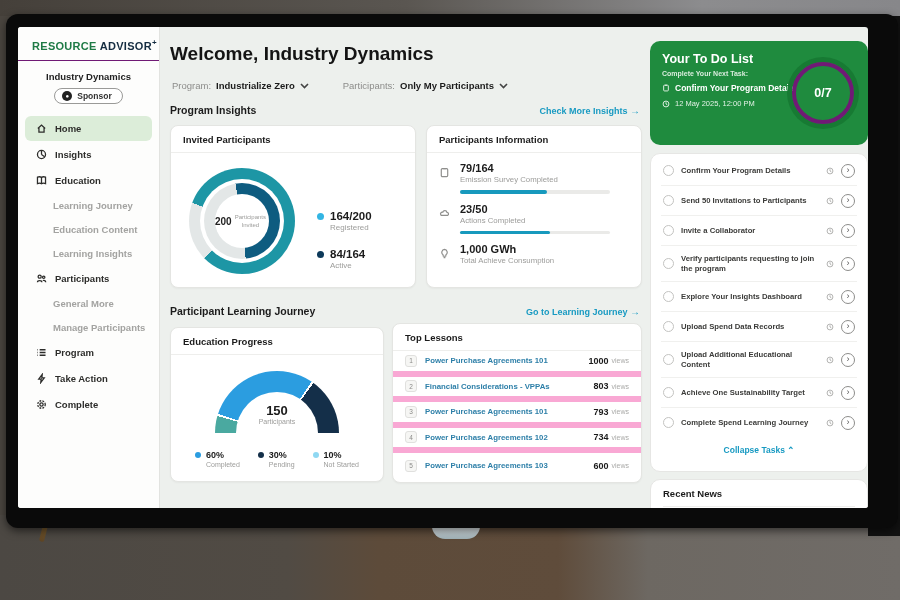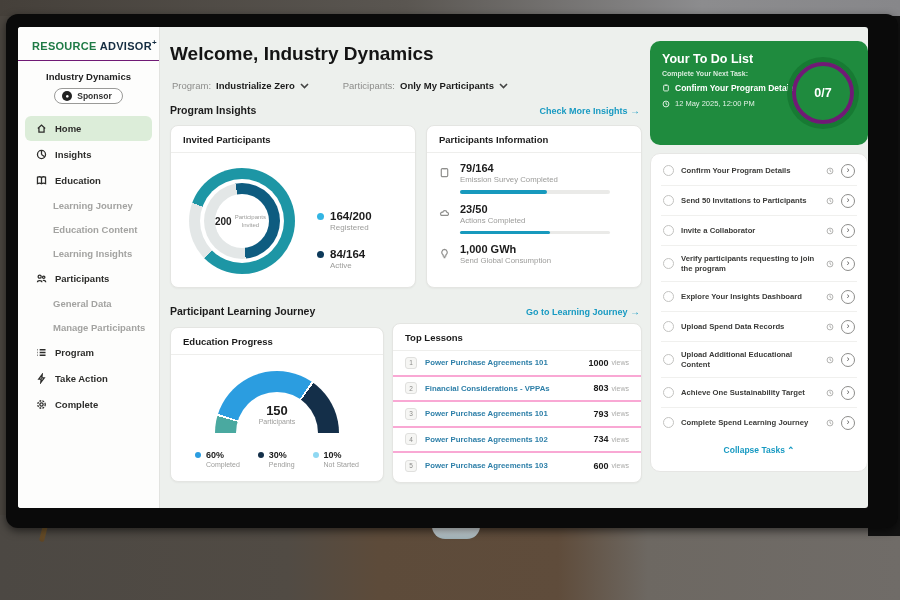--- a/index.html
+++ b/index.html
@@ -102,21 +102,21 @@
   .gauge-l { font-size:7px; color:#9c9c9a; }
   .edu-legend { display:flex; justify-content:center; gap:18px; margin-top:16px; }
   .edu-leg-item .top { display:flex; align-items:center; gap:5px; }
   .edu-leg-item .dot { width:6px; height:6px; }
   .edu-pct { font-size:9px; font-weight:bold; color:#1b1b1b; }
   .edu-lab { font-size:7px; color:#9c9c9a; margin-left:11px; margin-top:1px; }
 
   
   .card-lessons { left:374px; top:296px; width:250px; height:160px; }
   .lesson-row { display:flex; align-items:center; padding:0 12px; height:25.5px;
-                border-bottom:2px solid #f9a8d4; }
+                border-bottom:6px solid #f9a8d4; }
   .lesson-row:last-child { border-bottom:none; }
   .rank { width:12px; height:12px; border:1px solid #e0e0de; background:#f6f6f4; border-radius:3px;
           font-size:6.5px; color:#8b8b89; display:flex; align-items:center; justify-content:center; flex:none; }
   .lesson-name { flex:1; margin-left:8px; font-size:7.8px; font-weight:bold; color:#2d7fa8; cursor:pointer; }
   .views-n { font-size:9px; font-weight:bold; color:#1b1b1b; }
   .views-s { font-size:7px; color:#ababa9; margin-left:3px; }
 
   
   .todo-card { position:absolute; left:632px; top:14px; width:218px; height:104px;
                background:#1f8b3e; border-radius:10px; padding:11px 12px; color:#fff; }
@@ -209,21 +209,21 @@
         <span class="nav-icon">
               <svg viewBox="0 0 12 12">
                 <circle cx="4" cy="4" r="1.7"></circle>
                 <circle cx="8.4" cy="4.6" r="1.3"></circle>
                 <path d="M1.6 10 C1.6 7.8 6.4 7.8 6.4 10 M7.4 8.2 C9 7.6 10.6 8.4 10.6 10"></path>
               </svg>
             </span>
         <span>Participants</span>
       </div>
       <div class="nav-item sub">
-        <span>General Data</span>
+        <span>General More</span>
       </div>
       <div class="nav-item sub">
         <span>Manage Participants</span>
       </div>
       <div class="nav-item">
         <span class="nav-icon">
               <svg viewBox="0 0 12 12">
                 <path d="M4 3 H10.4 M4 6 H10.4 M4 9 H10.4 M1.6 3 H2.2 M1.6 6 H2.2 M1.6 9 H2.2"></path>
               </svg>
             </span>
@@ -331,21 +331,21 @@
               <div class="bar-fill" style="background: rgb(23, 153, 189); width: 60%;"></div>
             </div>
       </div>
     </div>
     <div class="metric">
       <span class="m-icon"><svg viewBox="0 0 12 12">
               <path d="M6 1.6 A3.2 3.2 0 0 1 7.6 7.4 L7.3 9 H4.7 L4.4 7.4 A3.2 3.2 0 0 1 6 1.6 Z M5 10.4 H7"></path>
             </svg></span>
       <div>
         <div class="m-val">1,000 GWh</div>
-        <div class="m-lab">Send Global Consumption</div>
+        <div class="m-lab">Total Achieve Consumption</div>
       </div>
     </div>
   </div>
 
   <div class="sec-head h2">
     <span class="sec-title">Participant Learning Journey</span>
     <span class="sec-link">
       <span>Go to Learning Journey</span>
       <span class="arr">→</span>
     </span>
@@ -541,15 +541,19 @@
             </svg>
           </span>
       <span class="task-chev">›</span>
     </div>
     <div class="collapse">
       <span>Collapse Tasks</span>
       <span>⌃</span>
     </div>
   </div>
 
+  <div class="news-card">
+    <div class="news-title">Recent News</div>
+    <div class="news-div"></div>
+  </div>
 
 </div>
 </div>
 
 </body></html>

